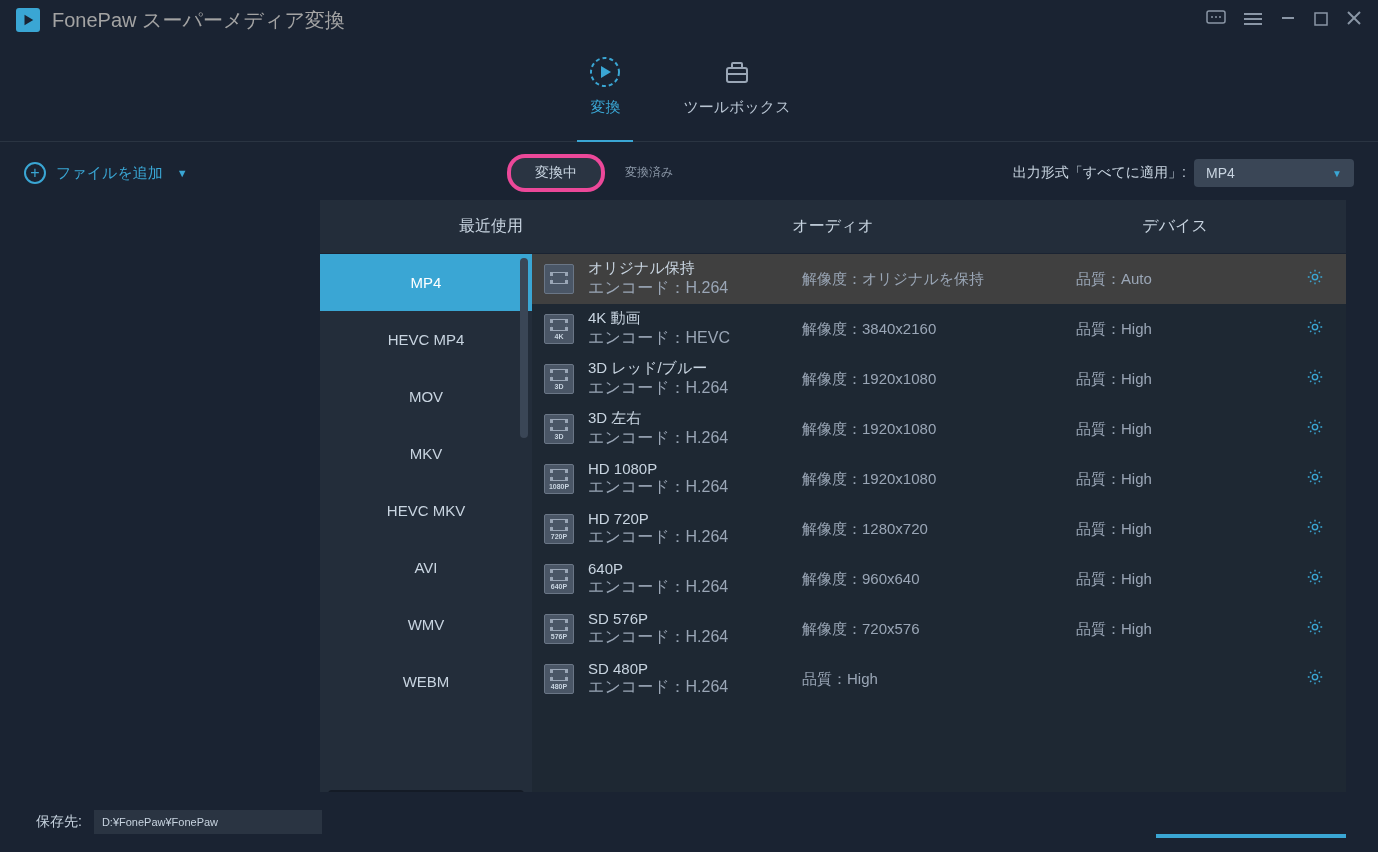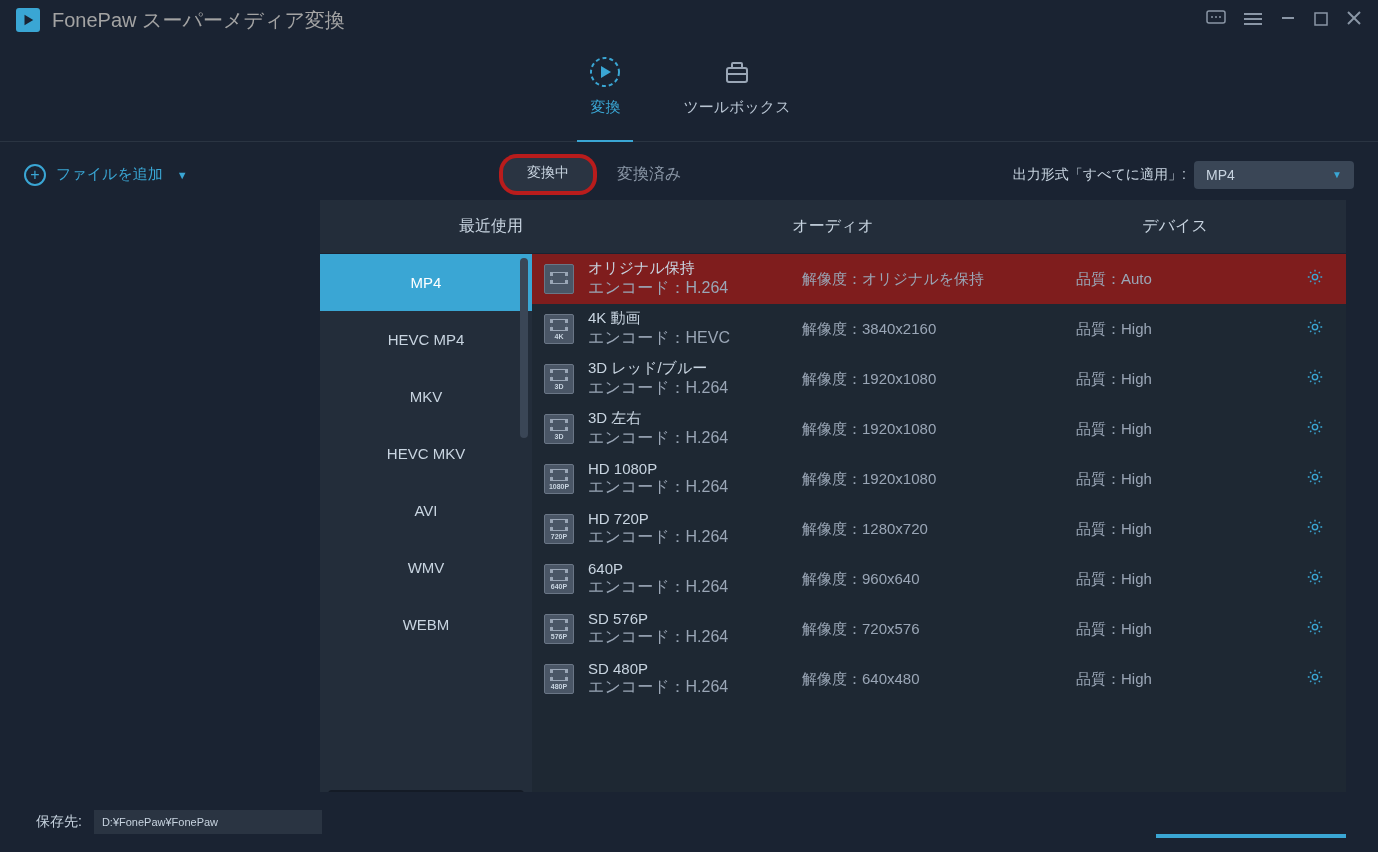--- a/index.html
+++ b/index.html
@@ -78,37 +78,37 @@
   width: 22px; height: 22px;
   border: 2px solid #3aa6d4;
   border-radius: 50%;
   display: flex; align-items: center; justify-content: center;
   font-size: 16px; line-height: 1;
 }
 .add-file .chevron { color: #3aa6d4; font-size: 11px; margin-left: 4px; }
 
 .toolbar-center { flex: 1; display: flex; justify-content: center; gap: 0; }
 .status-pill {
-  background: #b91c1c;
+  background: #ec4899;
   border-radius: 18px;
   display: flex;
   padding: 4px;
 }
 .status-pill span {
   padding: 6px 24px;
   border-radius: 14px;
   font-size: 14px;
   cursor: pointer;
   color: #8a96a6;
 }
 .status-pill span.active {
   background: #2a3442;
   color: #c8d4e0;
 }
-.status-secondary { padding: 10px 20px; color: #8a96a6; font-size: 16px; cursor: pointer; }
+.status-secondary { padding: 10px 20px; color: #8a96a6; font-size: 12px; cursor: pointer; }
 
 .output-wrap { display: flex; align-items: center; gap: 8px; }
 .output-label { font-size: 14px; color: #c8d4e0; }
 .output-select {
   background: #3a4656;
   border-radius: 4px;
   padding: 6px 12px;
   display: flex; align-items: center; gap: 40px;
   cursor: pointer;
   min-width: 160px;
@@ -196,21 +196,21 @@
   background: #1e2833;
 }
 .preset-row {
   display: flex;
   align-items: center;
   padding: 2px 20px 2px 12px;
   gap: 14px;
   cursor: pointer;
   min-height: 50px;
 }
-.preset-row.selected { background: #7f1d1d; }
+.preset-row.selected { background: #404040; }
 .preset-thumb {
   width: 30px; height: 30px;
   background: #4a5666;
   border: 1px solid #6a7686;
   border-radius: 2px;
   display: flex; flex-direction: column; align-items: center; justify-content: center;
   font-size: 7px; color: #c8d4e0;
   font-weight: bold;
   flex-shrink: 0;
 }
@@ -344,20 +344,21 @@
   <div class="category-tabs" id="cat-tabs">
       <div class="cat-tab">最近使用</div>
       <div class="cat-tab">オーディオ</div>
       <div class="cat-tab">デバイス</div>
     </div>
   <div class="panel-body">
     <div class="format-sidebar">
       <div class="format-list" id="format-list">
           <div class="format-item selected">MP4</div>
           <div class="format-item">HEVC MP4</div>
+          <div class="format-item">MOV</div>
           <div class="format-item">MKV</div>
           <div class="format-item">HEVC MKV</div>
           <div class="format-item">AVI</div>
           <div class="format-item">WMV</div>
           <div class="format-item">WEBM</div>
         </div>
       <div class="sidebar-scroll"></div>
       <div class="search-box">
         <span>
           <svg width="16" height="16" viewBox="0 0 16 16">
@@ -474,21 +475,20 @@
               <circle cx="10" cy="10" r="3" fill="none" stroke="#3aa6d4" stroke-width="1.5"></circle>
               <path d="M10 2v2M10 16v2M2 10h2M16 10h2M4.5 4.5l1.4 1.4M14.1 14.1l1.4 1.4M4.5 15.5l1.4-1.4M14.1 5.9l1.4-1.4" stroke="#3aa6d4" stroke-width="1.5"></path>
             </svg></div>
         </div>
         <div class="preset-row">
           <div class="preset-thumb"><div class="film"></div>480P</div>
           <div class="preset-info">
             <div class="preset-title">SD 480P</div>
             <div class="preset-encode">エンコード：H.264</div>
           </div>
-          <div class="preset-res">解像度：640x480</div>
           <div class="preset-quality">品質：High</div>
           <div class="preset-gear"><svg viewBox="0 0 20 20">
               <circle cx="10" cy="10" r="3" fill="none" stroke="#3aa6d4" stroke-width="1.5"></circle>
               <path d="M10 2v2M10 16v2M2 10h2M16 10h2M4.5 4.5l1.4 1.4M14.1 14.1l1.4 1.4M4.5 15.5l1.4-1.4M14.1 5.9l1.4-1.4" stroke="#3aa6d4" stroke-width="1.5"></path>
             </svg></div>
         </div>
       </div>
   </div>
 </div>
 

